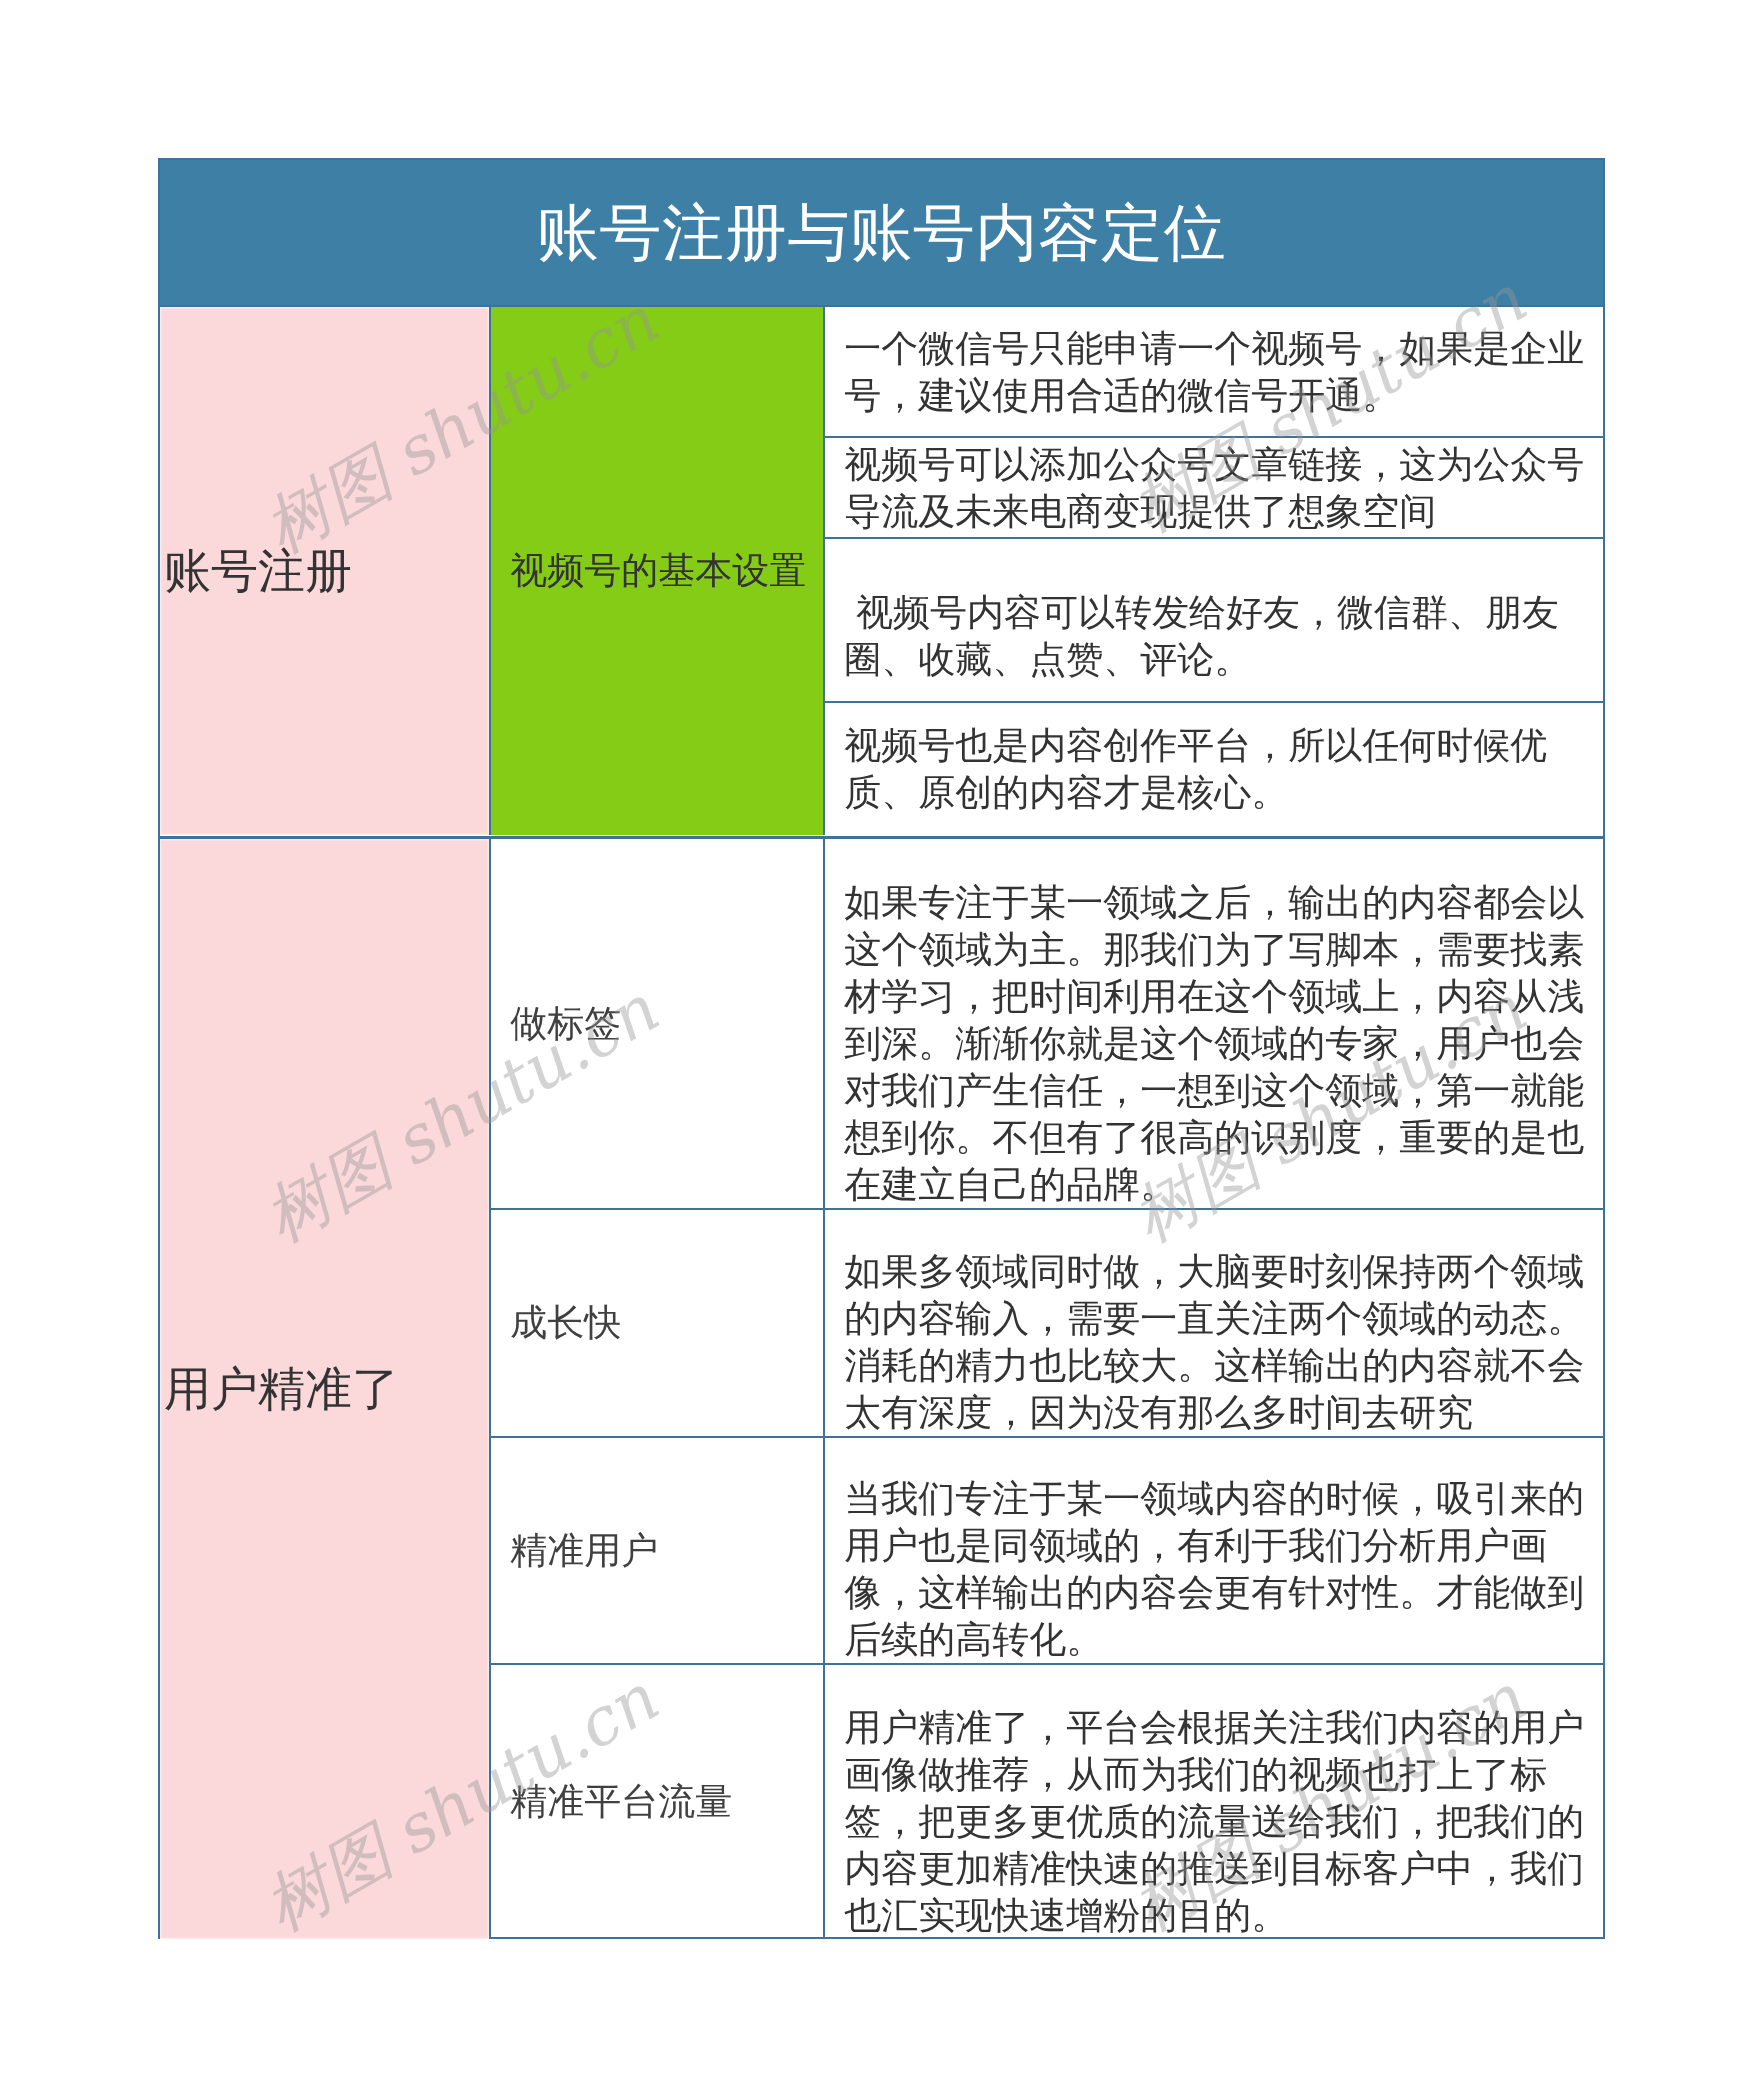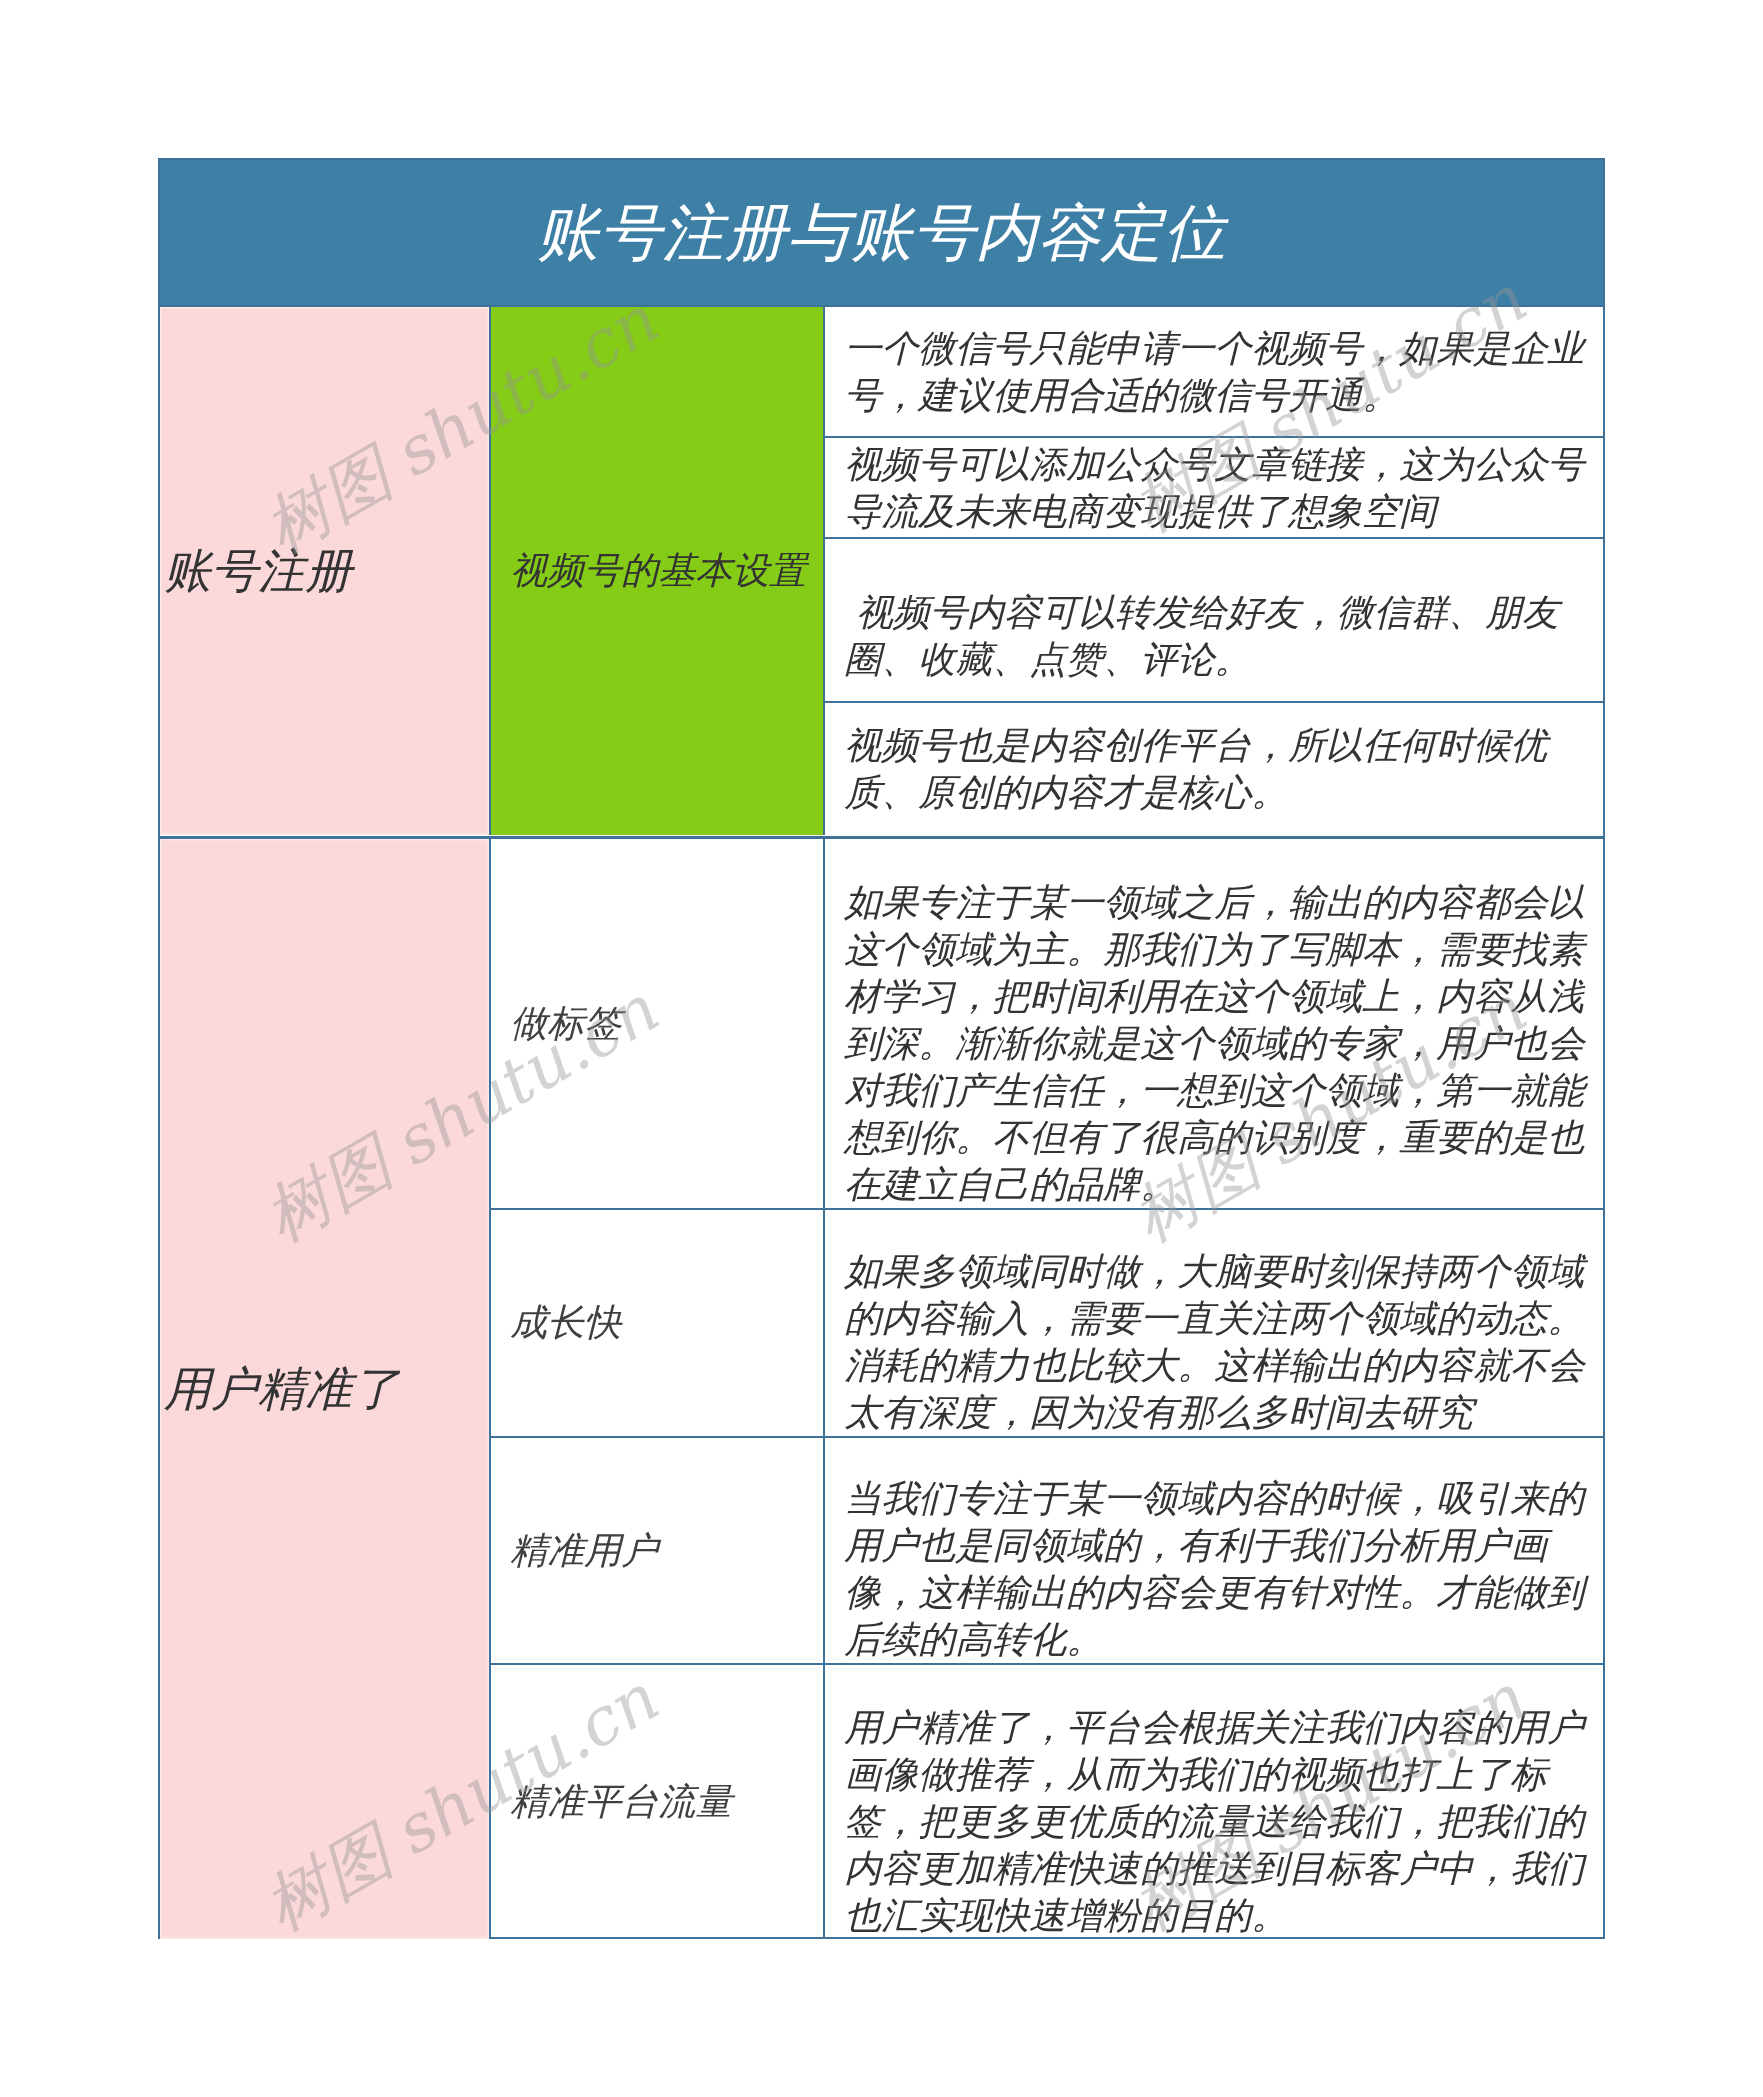--- a/index.html
+++ b/index.html
@@ -17,21 +17,20 @@
   }
   .table {
     position: absolute;
     left: 158px;
     top: 158px;
     width: 1447px;
     height: 1781px;
     box-sizing: border-box;
     border: 2.8px solid #3e7299;
     background: #ffffff;
-    font-style: italic;
   }
   .header {
     position: absolute;
     left: 0;
     top: 0;
     width: 100%;
     height: 147px;
     background: #3e7fa6;
     display: flex;
     align-items: center;

